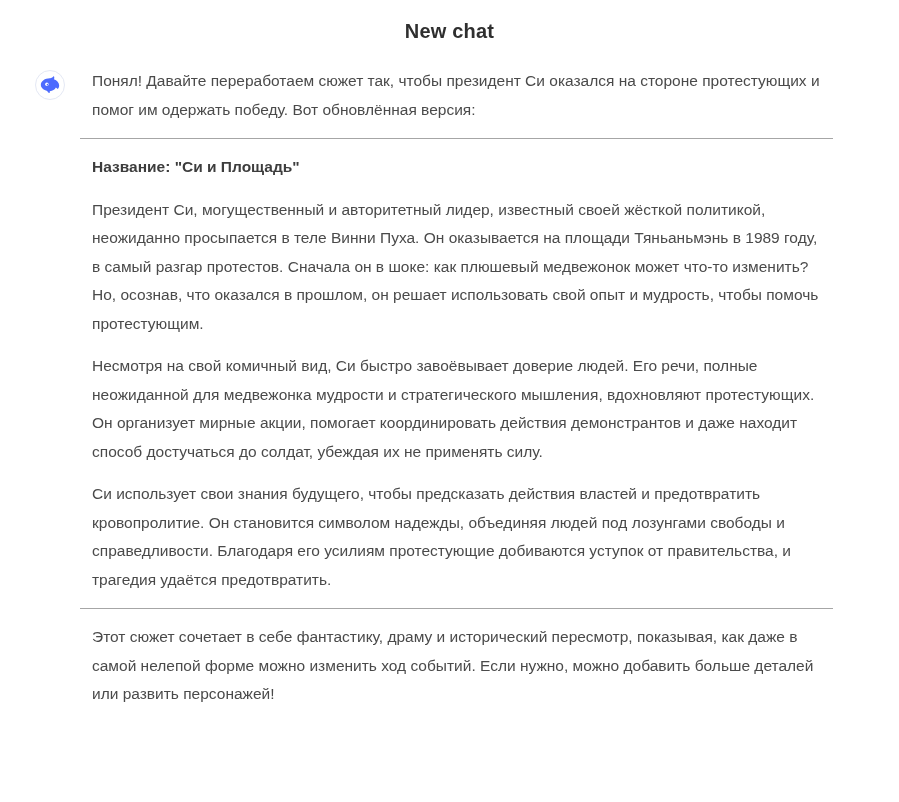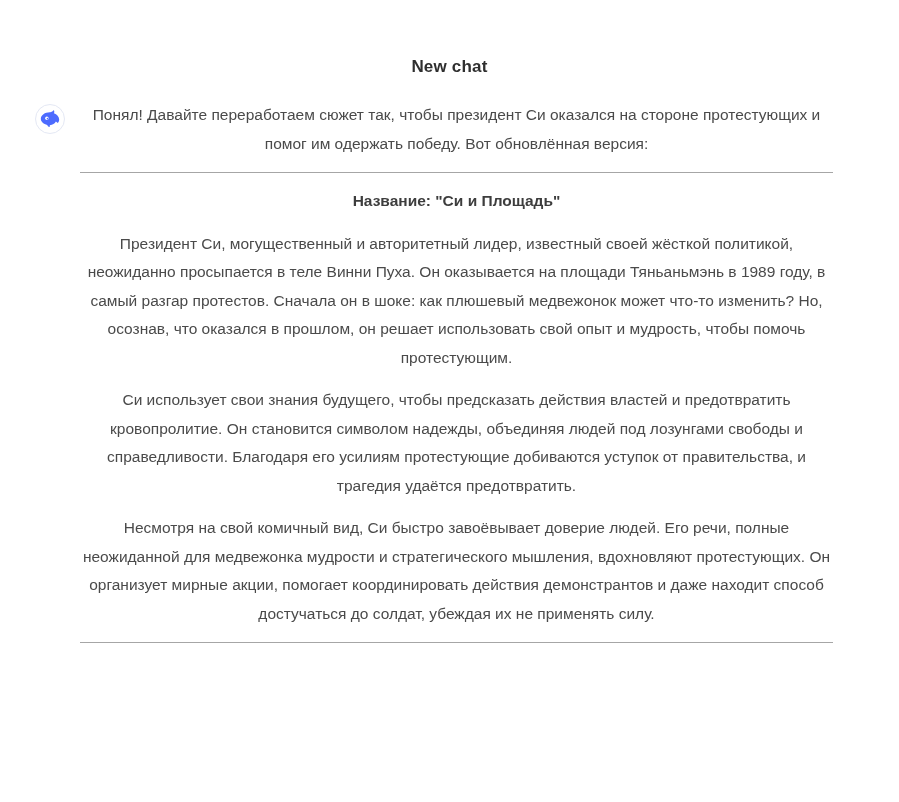--- a/index.html
+++ b/index.html
@@ -17,25 +17,24 @@
     font-family:"Liberation Sans","DejaVu Sans",sans-serif;
     color:var(--text);
     -webkit-font-smoothing:antialiased;
   }
   .chat-header{
     padding-top:20px;
     text-align:center;
   }
   .chat-header .title{
     display:inline-block;
-    font-size:17px;
+    font-size:20px;
     font-weight:700;
     color:var(--title-text);
     letter-spacing:.2px;
-    margin-top:37px;
   }
   .message-row{
     display:flex;
     align-items:flex-start;
     margin-top:24px;
     padding-left:35px;
     padding-right:66px;
   }
   .avatar{
     flex:0 0 30px;
@@ -46,21 +45,21 @@
     display:flex;align-items:center;justify-content:center;
     margin-top:3px;
   }
   .avatar svg{width:22px;height:22px;display:block;}
   .content{
     flex:1 1 auto;
     margin-left:15px;
     font-size:15.5px;
     line-height:28.5px;
   }
-  .content p{margin:0 1px 14px;text-align:center;}
+  .content p{margin:0 12px 14px;}
   .content p.story-title{font-weight:700;color:var(--strong-text);}
   .content hr{
     border:none;
     border-top:1px solid var(--divider);
     margin:12px 0 14px;
   }
 </style>
 </head>
 <body>
 
@@ -83,22 +82,23 @@
     </div>
 
     <div class="content">
       <p>Понял! Давайте переработаем сюжет так, чтобы президент Си оказался на стороне протестующих и помог им одержать победу. Вот обновлённая версия:</p>
 
       <hr>
 
       <p class="story-title">Название: "Си и Площадь"</p>
 
       <p>Президент Си, могущественный и авторитетный лидер, известный своей жёсткой политикой, неожиданно просыпается в теле Винни Пуха. Он оказывается на площади Тяньаньмэнь в 1989 году, в самый разгар протестов. Сначала он в шоке: как плюшевый медвежонок может что-то изменить? Но, осознав, что оказался в прошлом, он решает использовать свой опыт и мудрость, чтобы помочь протестующим.</p>
+      <p>Несмотря на свой комичный вид, Си быстро завоёвывает доверие людей. Его речи, полные неожиданной для медвежонка мудрости и стратегического мышления, вдохновляют протестующих. Он организует мирные акции, помогает координировать действия демонстрантов и даже находит способ достучаться до солдат, убеждая их не применять силу.</p>
       <p>Си использует свои знания будущего, чтобы предсказать действия властей и предотвратить кровопролитие. Он становится символом надежды, объединяя людей под лозунгами свободы и справедливости. Благодаря его усилиям протестующие добиваются уступок от правительства, и трагедия удаётся предотвратить.</p>
-      <p>Несмотря на свой комичный вид, Си быстро завоёвывает доверие людей. Его речи, полные неожиданной для медвежонка мудрости и стратегического мышления, вдохновляют протестующих. Он организует мирные акции, помогает координировать действия демонстрантов и даже находит способ достучаться до солдат, убеждая их не применять силу.</p>
 
       <hr>
 
+      <p>Этот сюжет сочетает в себе фантастику, драму и исторический пересмотр, показывая, как даже в самой нелепой форме можно изменить ход событий. Если нужно, можно добавить больше деталей или развить персонажей!</p>
     </div>
 
   </main>
 
 </div>
 
 </body></html>

